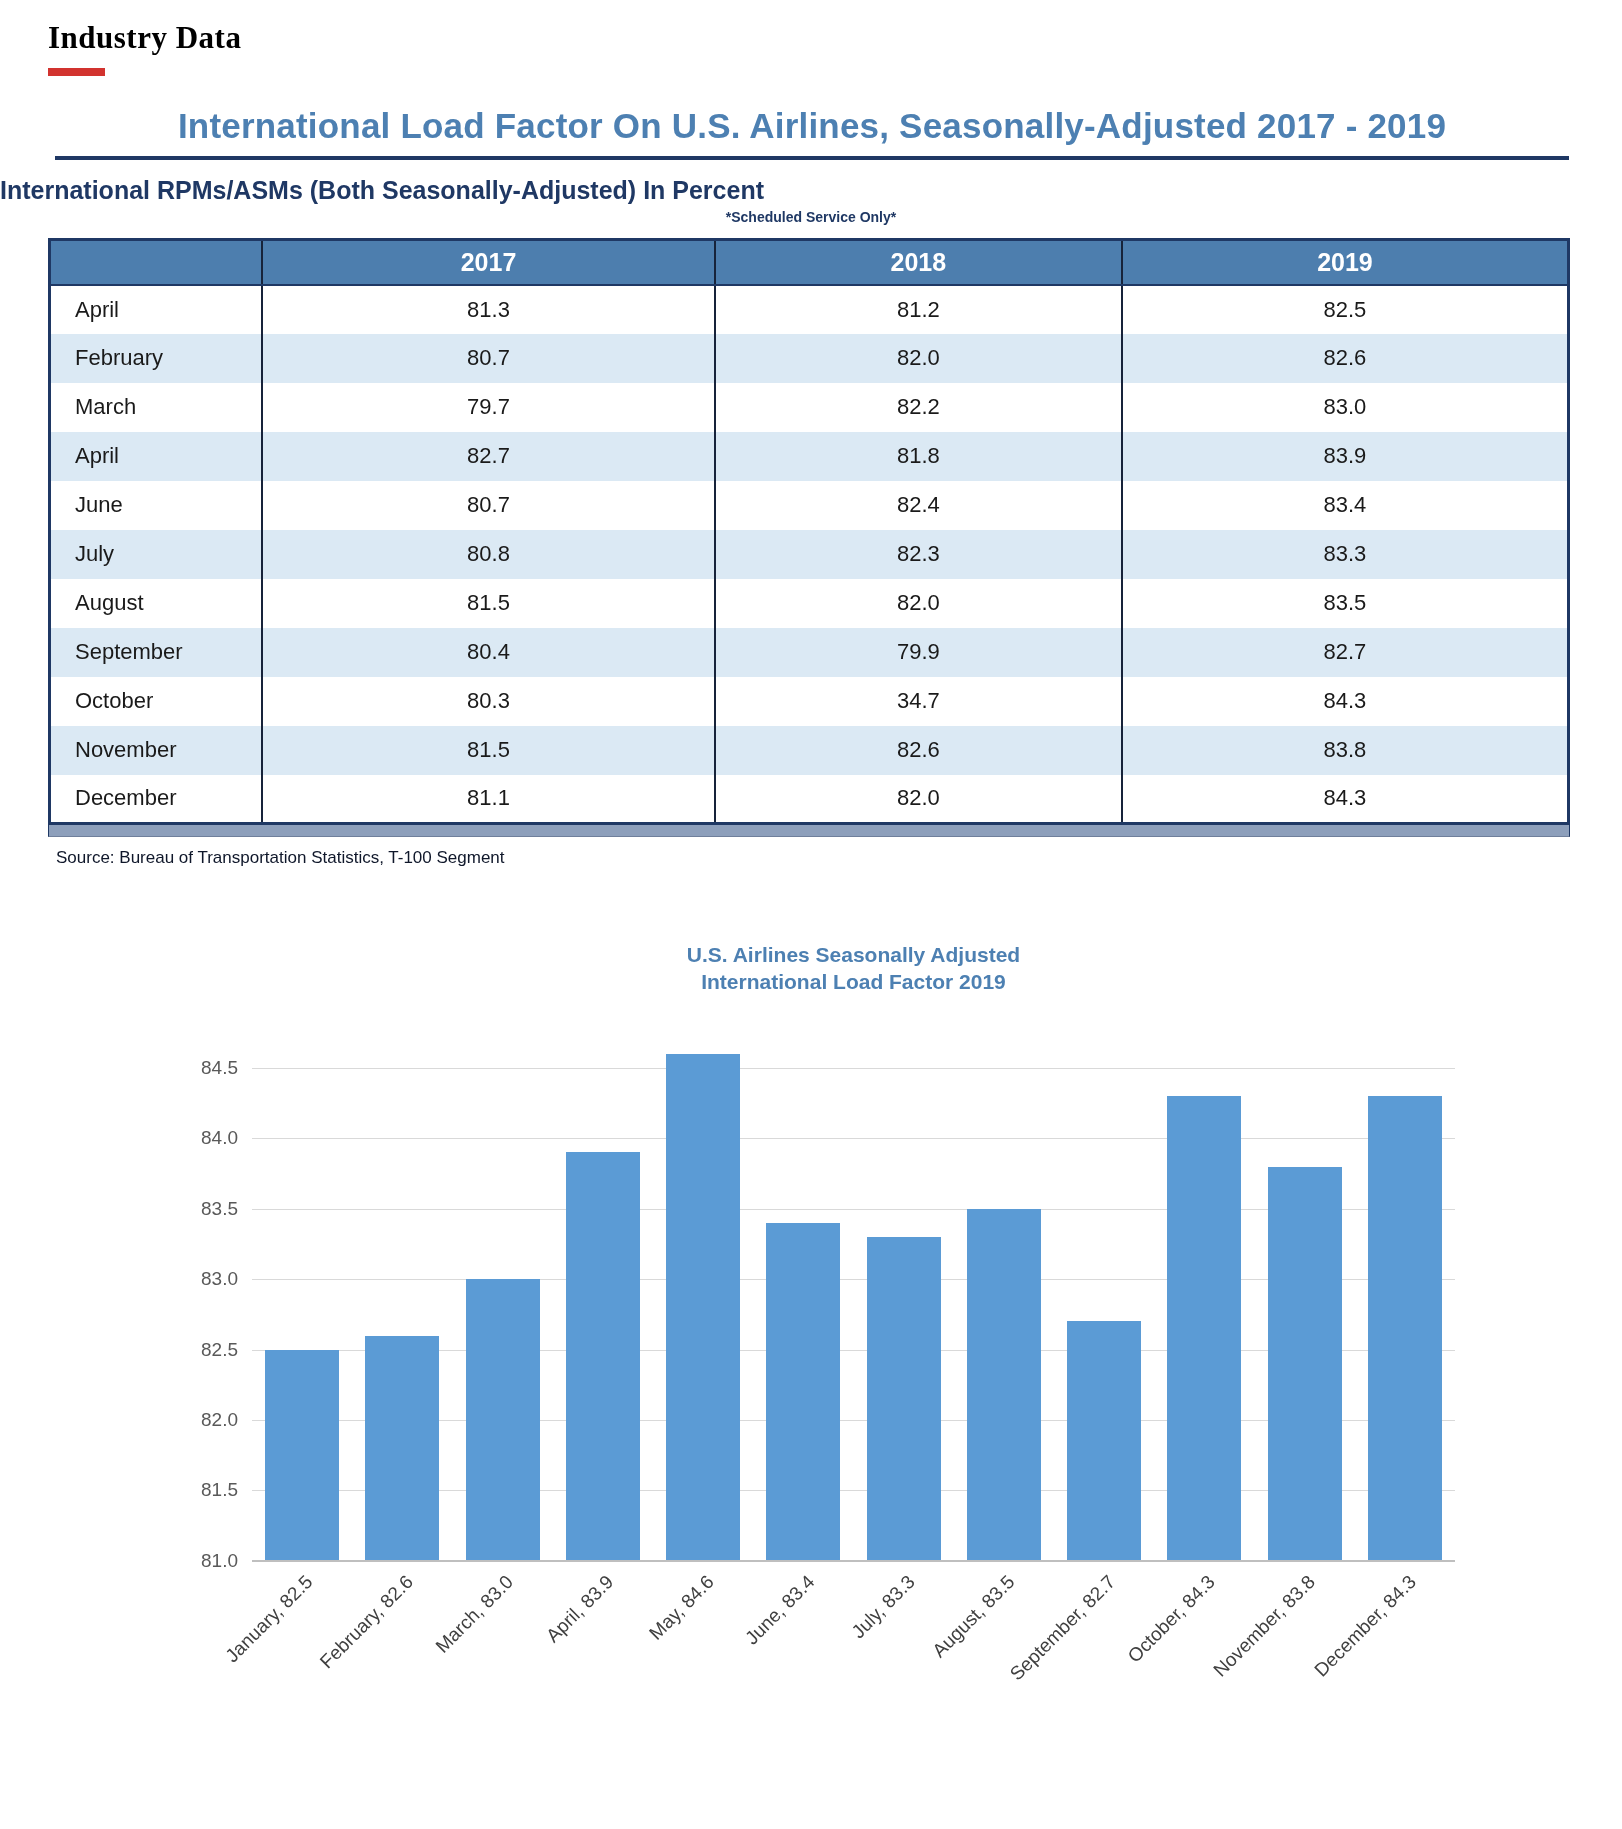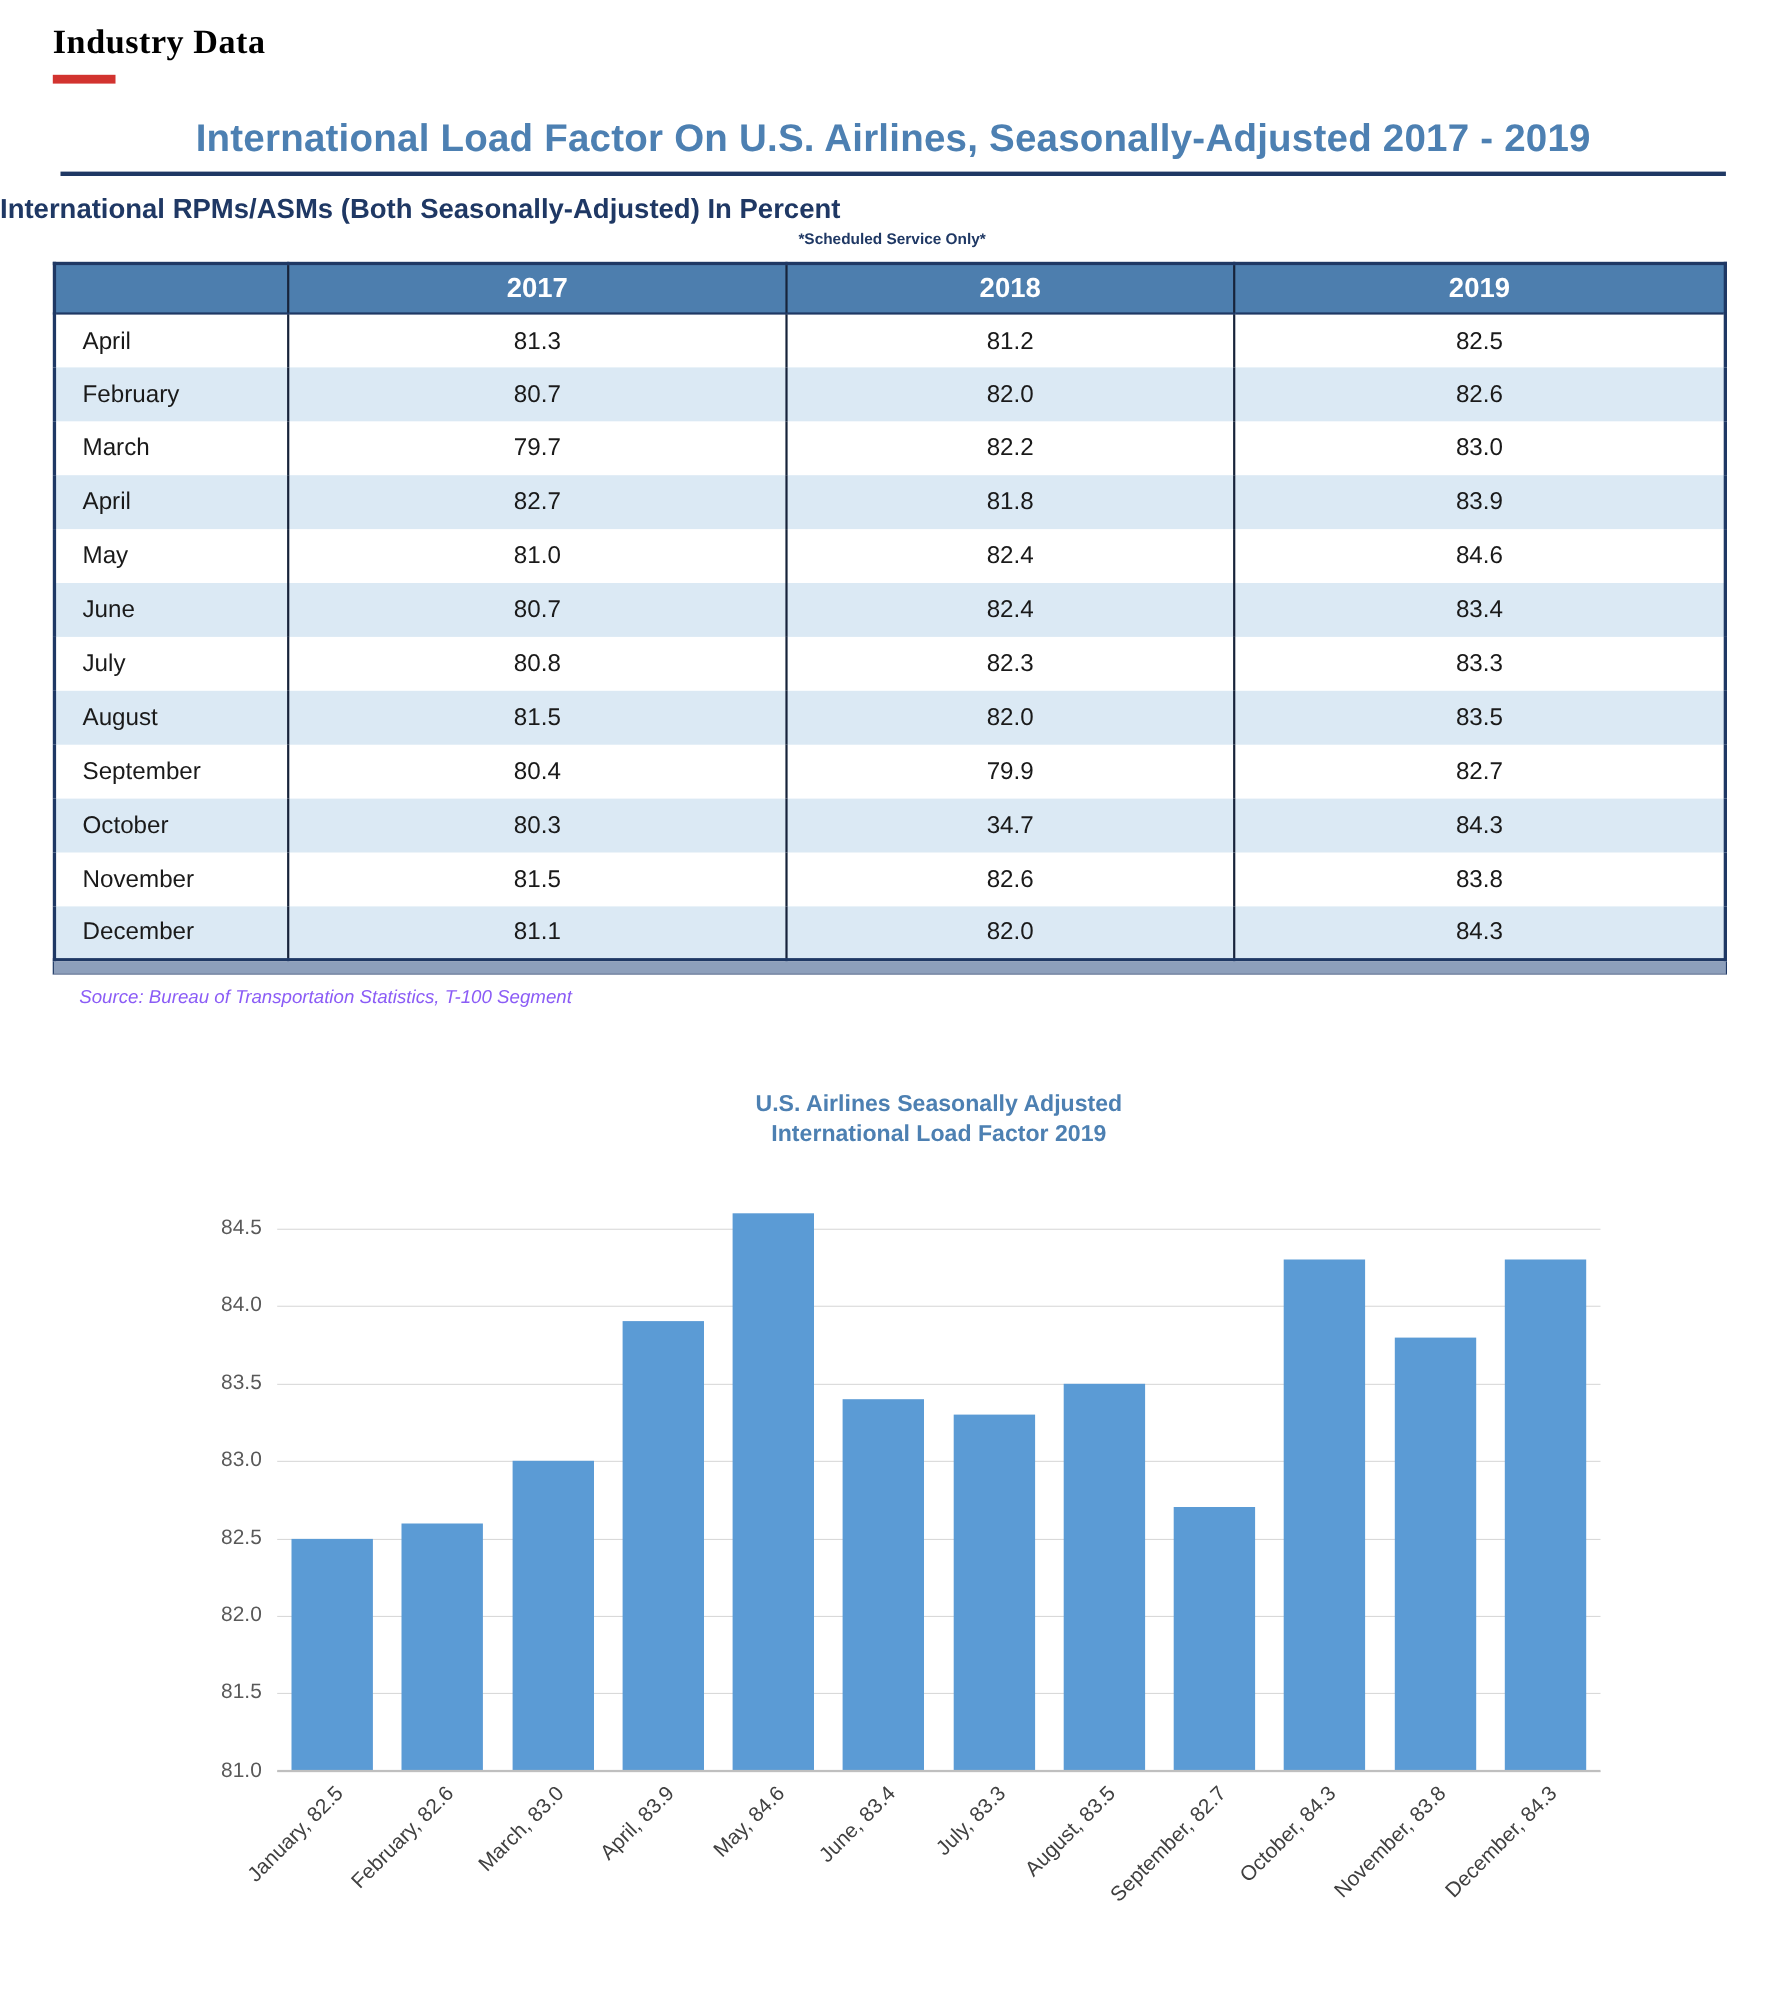--- a/index.html
+++ b/index.html
@@ -77,22 +77,22 @@
   tbody td:last-child{border-right:none;}
   tbody tr:nth-child(even) td{background:var(--row-alt);}
   td.month{padding-left:24px;text-align:left;}
   td.val{text-align:center;}
   .table-strip{
     margin:0 52px 0 48px;height:12px;background:var(--strip);
     border-left:1px solid var(--navy);border-right:1px solid var(--navy);
     border-bottom:1px solid #6f7f9b;
   }
   .source-line{
-    margin:11px 0 0 72px;
-    font-style:italic;font-size:17px;color:#8b5cf6;
+    margin:11px 0 0 56px;
+    font-size:17px;color:#0f172a;
   }
   
   .chart-title{
     margin-top:74px;margin-left:252px;width:1203px;
     text-align:center;
     font-size:21px;font-weight:bold;color:var(--title-blue);
     line-height:1.28;
   }
   .chart-area{position:relative;margin-top:30px;}
   .plot{
@@ -172,26 +172,20 @@
           <td class="month">March</td>
           <td class="val">79.7</td>
           <td class="val">82.2</td>
           <td class="val">83.0</td>
         </tr>
         <tr>
           <td class="month">April</td>
           <td class="val">82.7</td>
           <td class="val">81.8</td>
           <td class="val">83.9</td>
-        </tr>
-        <tr>
-          <td class="month">May</td>
-          <td class="val">81.0</td>
-          <td class="val">82.4</td>
-          <td class="val">84.6</td>
         </tr>
         <tr>
           <td class="month">June</td>
           <td class="val">80.7</td>
           <td class="val">82.4</td>
           <td class="val">83.4</td>
         </tr>
         <tr>
           <td class="month">July</td>
           <td class="val">80.8</td>

